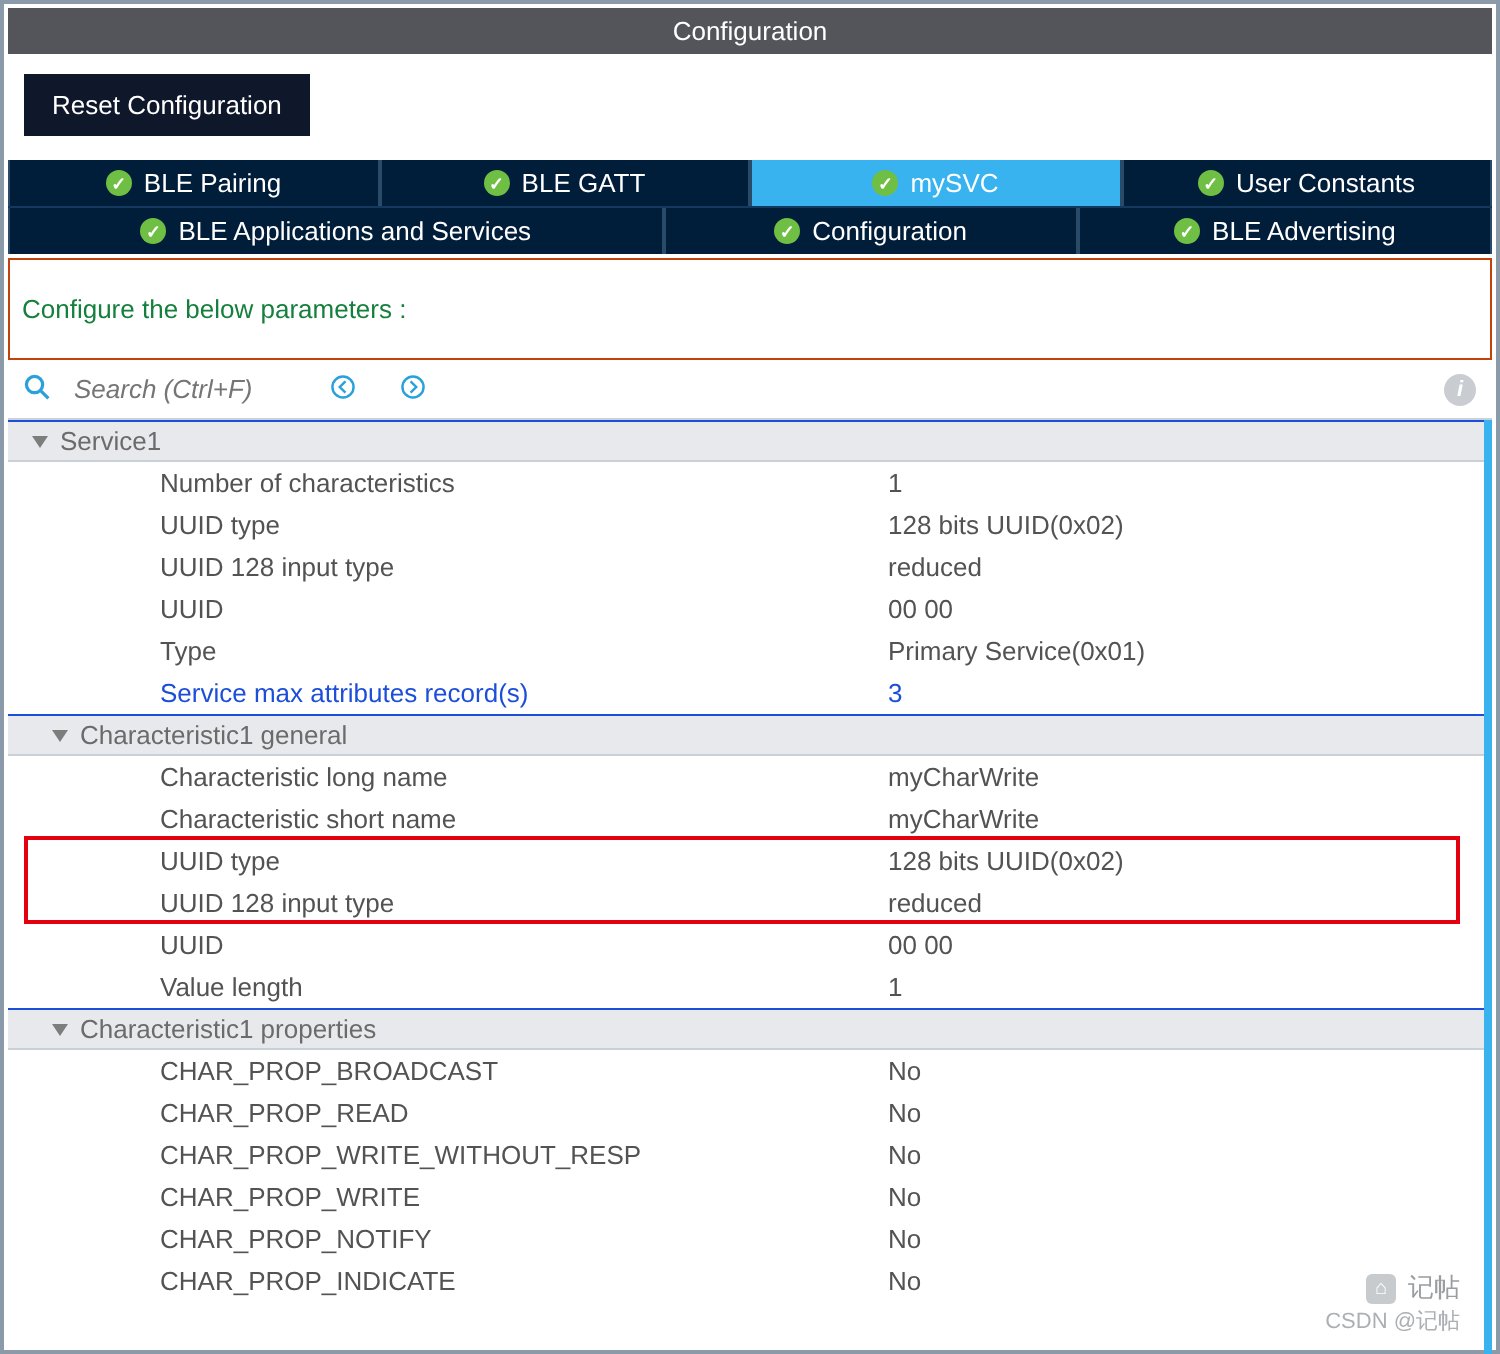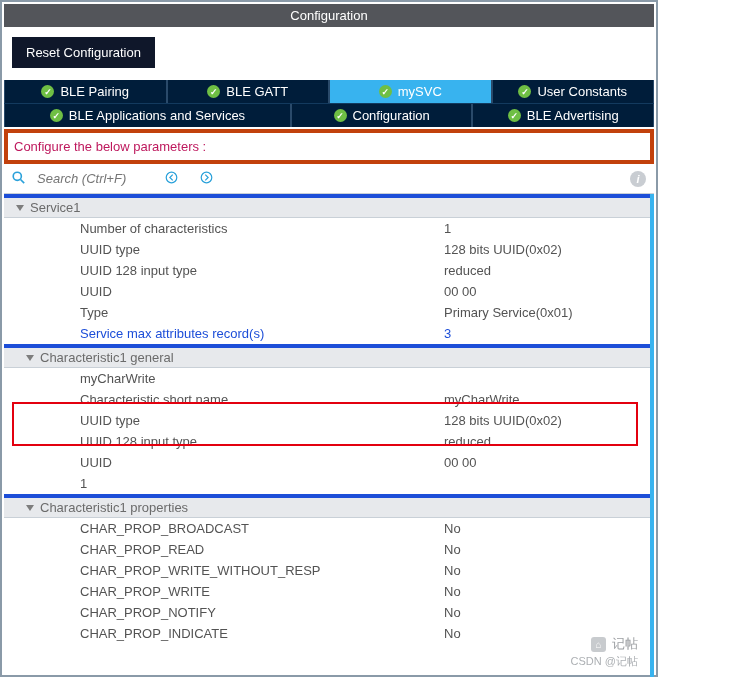--- a/index.html
+++ b/index.html
@@ -7,21 +7,21 @@
   body {
     font-family: Arial, Helvetica, sans-serif;
     font-size: 12px;
     color: #555;
     background: #fff;
     width: 750px;
   }
   .frame {
     border: 2px solid #8a9aa8;
     padding: 2px;
-    width: 658px;
+    width: 750px;
     height: 677px;
     position: relative;
   }
   .titlebar {
     background: #53555a;
     color: #fff;
     text-align: center;
     font-size: 13px;
     padding: 4px 0;
   }
@@ -59,24 +59,24 @@
   .tab.active { background: #38b3ef; }
   .check-icon {
     display: inline-flex;
     width: 13px; height: 13px;
     border-radius: 50%;
     background: #6fbf44;
     align-items: center; justify-content: center;
     color: #fff; font-size: 9px; font-weight: bold;
   }
   .instruct {
-    border: 4px solid #c2410c;
-    padding: 6px 6px;
-    font-size: 13px;
-    color: #be185d;
+    border: 1px solid #c2410c;
+    padding: 17px 6px;
+    font-size: 13px;
+    color: #15803d;
     margin-top: 2px;
   }
   .searchbar {
     display: flex;
     align-items: center;
     padding: 6px 8px;
     gap: 10px;
     border-bottom: 1px solid #c9d0d7;
   }
   .search-icon { color: #2aa1da; font-size: 14px; }
@@ -96,21 +96,21 @@
     font-size: 11px; font-weight: bold; font-style: italic;
   }
   .tree-wrap {
     position: relative;
     height: 500px;
     overflow: hidden;
     border-right: 4px solid #38b3ef;
   }
   .group-header {
     background: #e7e9ec;
-    border-top: 4px solid #1d4ed8;
+    border-top: 1px solid #1d4ed8;
     border-bottom: 1px solid #c9d0d7;
     padding: 2px 4px 2px 12px;
     font-size: 13px;
     color: #6b6b6b;
     display: flex;
     align-items: center;
     gap: 6px;
   }
   .group-header.sub { padding-left: 22px; }
   .chevron {
@@ -258,39 +258,41 @@
     <div class="row disabled">
         <span class="label">Service max attributes record(s)</span>
         <span class="value">3</span>
       </div>
 
     <div class="group-header sub">
       <span class="chevron"></span>
       <span>Characteristic1 general</span>
     </div>
     <div class="row">
+        <span class="label">Characteristic long name</span>
         <span class="value">myCharWrite</span>
       </div>
     <div class="row">
         <span class="label">Characteristic short name</span>
         <span class="value">myCharWrite</span>
       </div>
     <div class="row">
         <span class="label">UUID type</span>
         <span class="value">128 bits UUID(0x02)</span>
       </div>
     <div class="row">
         <span class="label">UUID 128 input type</span>
         <span class="value">reduced</span>
       </div>
     <div class="row">
         <span class="label">UUID</span>
         <span class="value">00 00</span>
       </div>
     <div class="row">
+        <span class="label">Value length</span>
         <span class="value">1</span>
       </div>
 
     <div class="group-header sub">
       <span class="chevron"></span>
       <span>Characteristic1 properties</span>
     </div>
     <div class="row">
         <span class="label">CHAR_PROP_BROADCAST</span>
         <span class="value">No</span>

